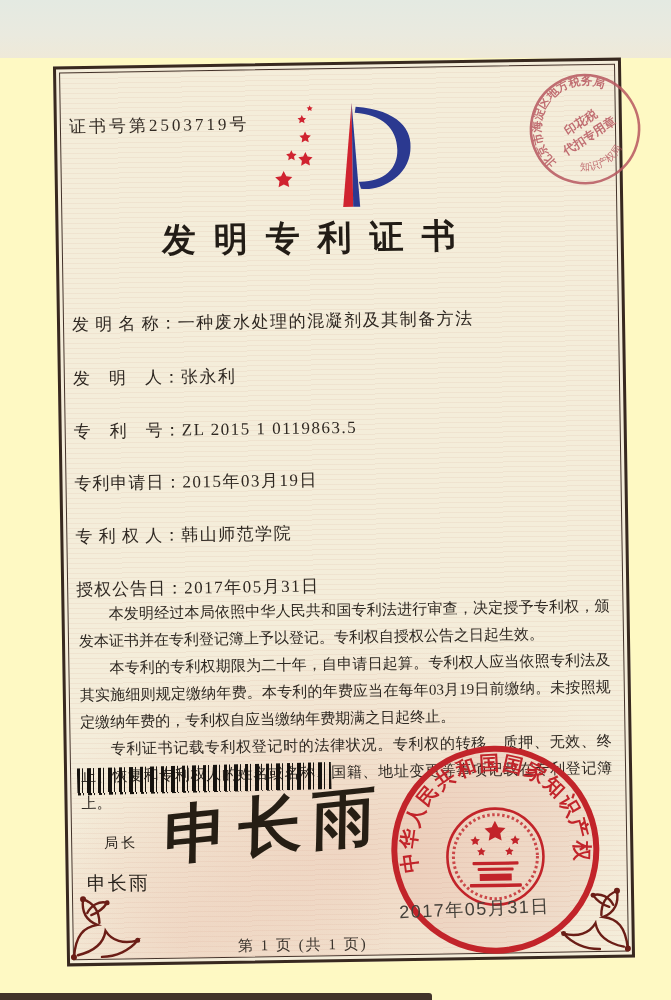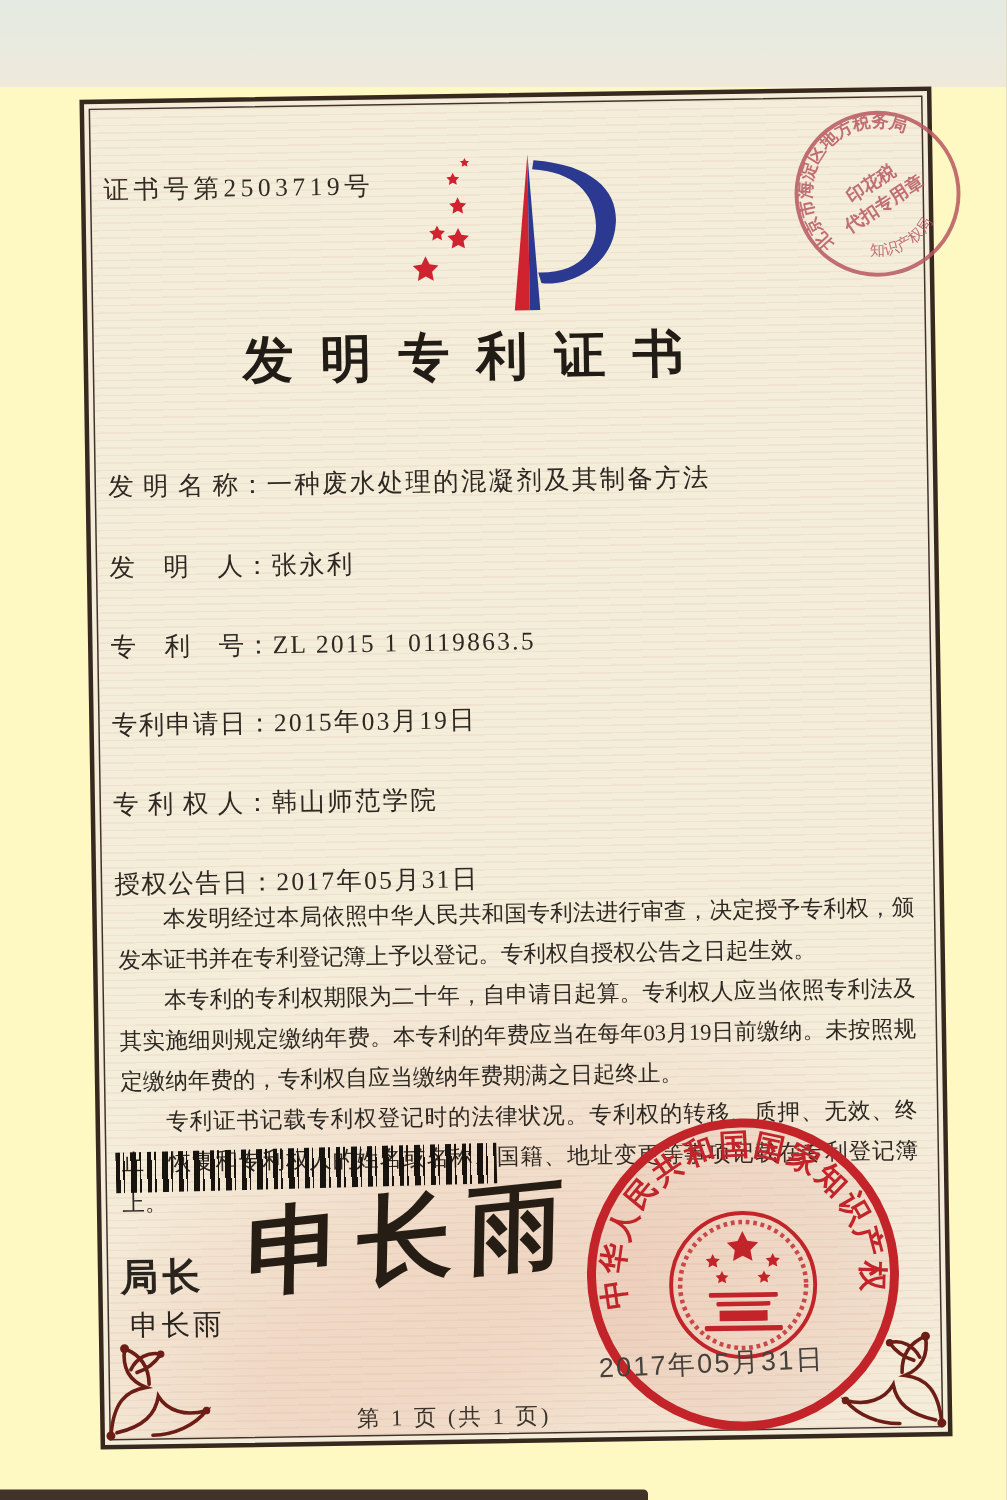--- a/index.html
+++ b/index.html
@@ -27,22 +27,22 @@
   .row .val{letter-spacing:1.5px;}
   .body-text{position:absolute;left:10px;right:13px;top:528px;font-size:15px;
              line-height:27px;text-align:justify;color:#2e2822;}
   .body-text p{margin:0;text-indent:2em;}
   .barcode{position:absolute;left:6px;top:694px;width:254px;height:27px;transform:rotate(-0.6deg);
       background:repeating-linear-gradient(90deg,
         #17130f 0,#17130f 3px,transparent 3px,transparent 5px,
         #17130f 5px,#17130f 6px,transparent 6px,transparent 10px,
         #17130f 10px,#17130f 14px,transparent 14px,transparent 16px,
         #17130f 16px,#17130f 17px,transparent 17px,transparent 21px);}
-  .director-label{position:absolute;left:8px;top:762px;font-size:25px;letter-spacing:3px;color:#2a241e;
-                  font-family:"Liberation Sans","DejaVu Sans",sans-serif;font-weight:bold;}
+  .director-label{position:absolute;left:32px;top:762px;font-size:14px;letter-spacing:3px;color:#2a241e;
+                  font-family:"Liberation Sans","DejaVu Sans",sans-serif;}
   .director-name{position:absolute;left:14px;top:798px;font-size:19px;letter-spacing:2px;color:#2a241e;
                  font-family:"Liberation Sans","DejaVu Sans",sans-serif;}
   .signature{position:absolute;left:92px;top:712px;font-size:64px;font-weight:bold;color:#261e14;
              letter-spacing:10px;transform:rotate(-5deg) skewX(-7deg);white-space:nowrap;}
   .seal{position:absolute;left:317px;top:677px;}
   .seal-date{position:absolute;left:326px;top:830px;font-size:18px;letter-spacing:1.5px;color:#45413a;
              transform:rotate(-1.5deg);font-family:"Liberation Sans","DejaVu Sans",sans-serif;}
   .footer{position:absolute;left:0;right:96px;top:866px;text-align:center;
           font-size:15px;letter-spacing:2px;color:#3a332c;}
   .orn{position:absolute;bottom:-4px;}

